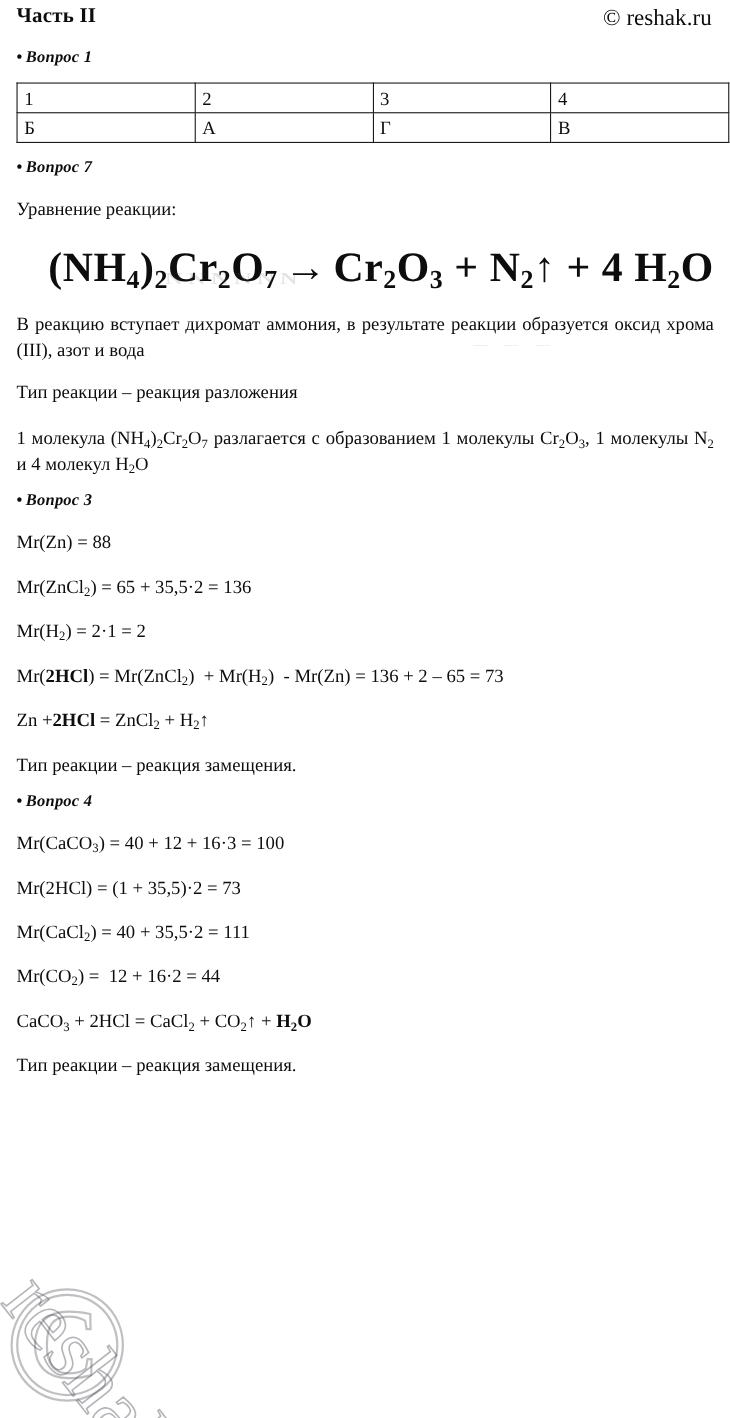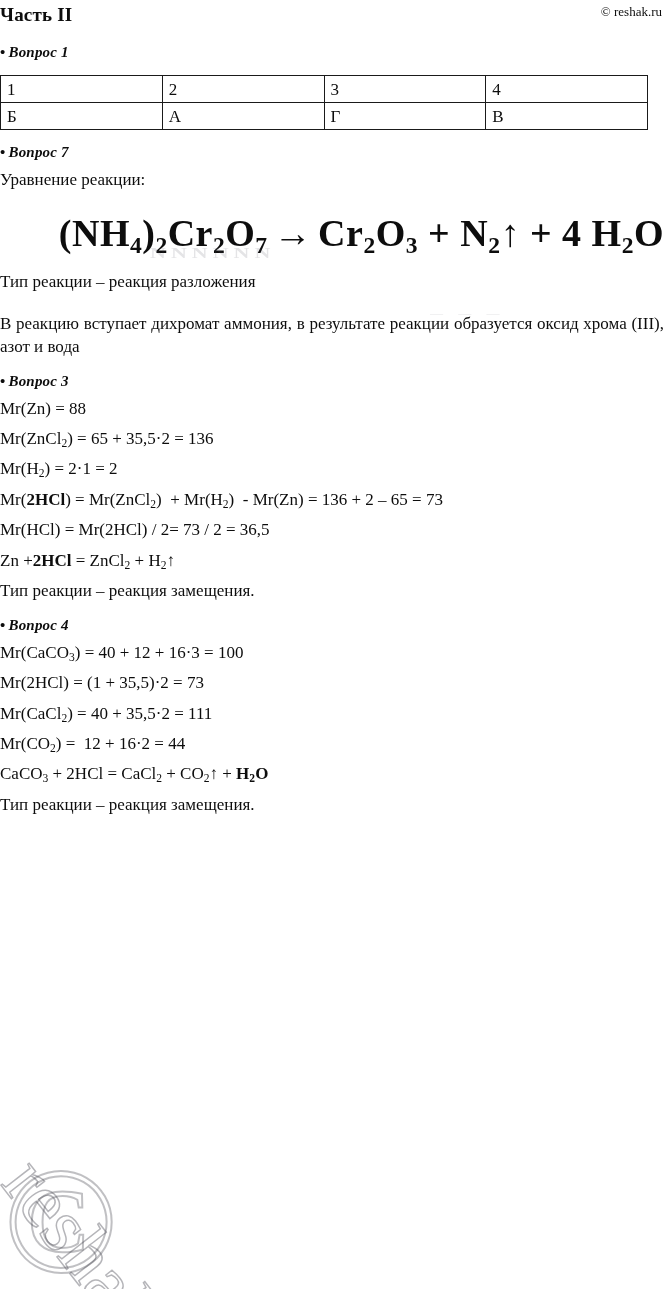--- a/index.html
+++ b/index.html
@@ -13,42 +13,42 @@
     position: relative;
     overflow: hidden;
     font-family: "Liberation Serif", "DejaVu Serif", serif;
     color: #0d0d0d;
     -webkit-font-smoothing: antialiased;
   }
 
   .page {
     position: absolute;
     inset: 0;
-    padding: 0 0;
+    padding: 0 15px;
     box-sizing: border-box;
   }
 
   
   .header-row {
     position: relative;
     height: 30px;
     padding-top: 4px;
     box-sizing: border-box;
   }
   .doc-title {
     font-size: 19px;
     font-weight: bold;
     letter-spacing: .2px;
     display: inline-block;
   }
   .copyright {
     position: absolute;
     right: 2px;
     top: 4px;
-    font-size: 13px;
+    font-size: 21px;
     white-space: nowrap;
   }
 
   
   .q-heading {
     font-size: 15px;
     font-weight: bold;
     font-style: italic;
     margin: 14px 0 0 0;
     letter-spacing: .2px;
@@ -71,21 +71,21 @@
     height: 26px;
     padding: 0 0 0 6px;
     font-size: 17px;
     vertical-align: middle;
     line-height: 1;
   }
 
   
   p.line {
     font-size: 17px;
-    margin: 8px 0 0 0;
+    margin: 18px 0 0 0;
     line-height: 1.32;
   }
   p.justify {
     text-align: justify;
     text-align-last: left;
     margin: 18px 0 0 0;
     line-height: 1.38;
   }
   p.tight {
     margin-top: 16px;
@@ -207,37 +207,40 @@
     <span class="bullet">•</span><span>Вопрос 7</span>
   </div>
 
   <p class="line">Уравнение реакции:</p>
 
   <div class="equation">
     (NH<sub>4</sub>)<sub>2</sub>Cr<sub>2</sub>O<sub>7</sub><span class="arrow">→</span>Cr<sub>2</sub>O<sub>3</sub>
     + N<sub>2</sub><span class="up">↑</span> + 4 H<sub>2</sub>O
   </div>
 
-  <p class="line tight">Тип реакции – реакция разложения</p>
-
   <p class="line justify">
     В&nbsp;реакцию вступает дихромат аммония, в&nbsp;результате реакции
     образуется оксид хрома (III), азот и вода
   </p>
 
+  <p class="line tight">Тип реакции – реакция разложения</p>
+
+  <p class="line justify">
+    1 молекула (NH<sub>4</sub>)<sub>2</sub>Cr<sub>2</sub>O<sub>7</sub> разлагается с образованием 1 молекулы
+    Cr<sub>2</sub>O<sub>3</sub>, 1 молекулы N<sub>2</sub> и 4 молекул H<sub>2</sub>O
+  </p>
 
   <div class="q-heading">
     <span class="bullet">•</span><span>Вопрос 3</span>
   </div>
 
   <p class="line">Mr(Zn) = 88</p>
   <p class="line">Mr(ZnCl<sub>2</sub>) = 65 + 35,5·2 = 136</p>
   <p class="line">Mr(H<sub>2</sub>) = 2·1 = 2</p>
   <p class="line">Mr(<b>2HCl</b>) = Mr(ZnCl<sub>2</sub>)&nbsp; + Mr(H<sub>2</sub>)&nbsp; - Mr(Zn) = 136 + 2 – 65 = 73</p>
-  <p class="line">Mr(HCl) = Mr(2HCl) / 2= 73 / 2 = 36,5</p>
   <p class="line">Zn +<b>2HCl</b> = ZnCl<sub>2</sub> + H<sub>2</sub>↑</p>
   <p class="line">Тип реакции – реакция замещения.</p>
 
   <div class="q-heading">
     <span class="bullet">•</span><span>Вопрос 4</span>
   </div>
 
   <p class="line">Mr(CaCO<sub>3</sub>) = 40 + 12 + 16·3 = 100</p>
   <p class="line">Mr(2HCl) = (1 + 35,5)·2 = 73</p>
   <p class="line">Mr(CaCl<sub>2</sub>) = 40 + 35,5·2 = 111</p>

